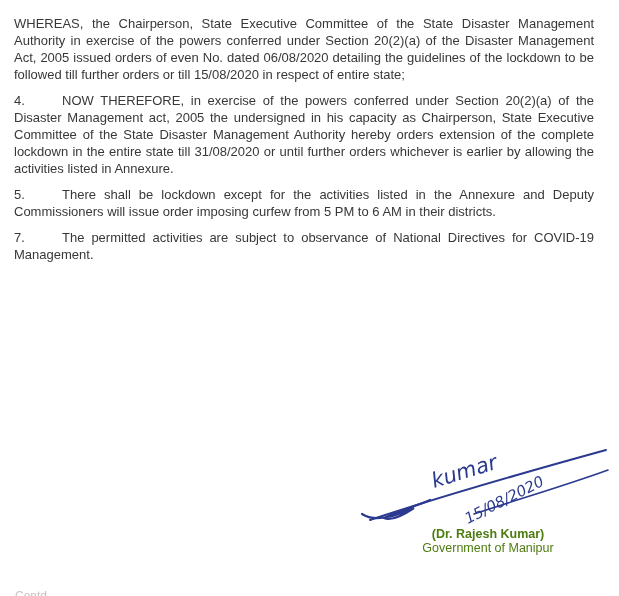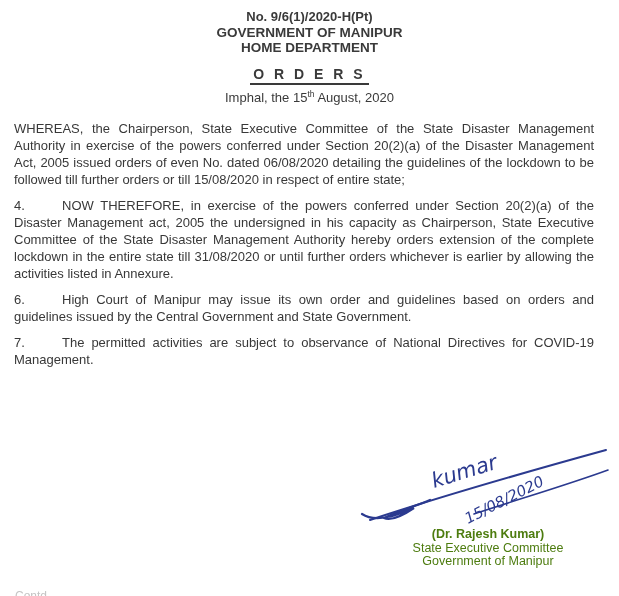--- a/index.html
+++ b/index.html
@@ -75,49 +75,39 @@
     left: 15px; bottom: -7px;
     font-size: 12px;
     color: #c4c4c4;
   }
 </style>
 </head>
 <body>
 
 <div class="page">
 
-  <div class="header">
-    <div class="ref-no">No. 9/6(1)/2020-H(Pt)</div>
-    <div class="govt">GOVERNMENT OF MANIPUR</div>
-    <div class="dept">HOME DEPARTMENT</div>
-    <div class="orders-wrap">
-      <span class="orders">O R D E R S</span>
-    </div>
-    <div class="place-date"><span>Imphal, the 15</span><sup>th</sup><span> August, 2020</span></div>
-  </div>
 
   <div class="body-text">
     <p><span>WHEREAS, the Chairperson, State Executive Committee of the State Disaster Management Authority in exercise of the powers conferred under Section 20(2)(a) of the Disaster Management Act, 2005 issued orders of even No. dated 06/08/2020 detailing the guidelines of the lockdown to be followed till further orders or till 15/08/2020 in respect of entire state;</span></p>
     <p><span class="para-num">4.</span><span>NOW THEREFORE, in exercise of the powers conferred under Section 20(2)(a) of the Disaster Management act, 2005 the undersigned in his capacity as Chairperson, State Executive Committee of the State Disaster Management Authority hereby orders extension of the complete lockdown in the entire state till 31/08/2020 or until further orders whichever is earlier by allowing the activities listed in Annexure.</span></p>
-    <p><span class="para-num">6.</span><span>High Court of Manipur may issue its own order and guidelines based on orders and guidelines issued by the Central Government and State Government.</span></p>
+    <p><span class="para-num">5.</span><span>There shall be lockdown except for the activities listed in the Annexure and Deputy Commissioners will issue order imposing curfew from 5 PM to 6 AM in their districts.</span></p>
     <p><span class="para-num">7.</span><span>The permitted activities are subject to observance of National Directives for COVID-19 Management.</span></p>
   </div>
 
   <div class="signature-block">
     <svg class="signature-scribble" viewBox="0 0 256 84" xmlns="http://www.w3.org/2000/svg">
       <g stroke="#2b3a8f" fill="none" stroke-linecap="round">
         <path d="M6,66 C18,74 36,70 58,60 C46,68 34,73 28,70 C40,64 60,58 74,52" stroke-width="2.2"></path>
         <path d="M14,72 C80,50 170,24 250,2" stroke-width="2"></path>
         <path d="M118,66 C160,52 214,36 252,22" stroke-width="1.6"></path>
       </g>
       <text x="0" y="0" transform="translate(78,40) rotate(-17)" fill="#2b3a8f" font-family="DejaVu Sans, sans-serif" font-style="italic" font-size="21">kumar</text>
       <text x="0" y="0" transform="translate(112,76) rotate(-27)" fill="#2b3a8f" font-family="DejaVu Sans, sans-serif" font-style="italic" font-size="15">15/08/2020</text>
     </svg>
     <div class="sig-name-lines">
       <div class="sig-name">(Dr. Rajesh Kumar)</div>
-      <div>State Executive Committee</div>
       <div>Government of Manipur</div>
     </div>
   </div>
 
   <div class="contd-note">Contd...</div>
 
 </div>
 
 </body></html>

